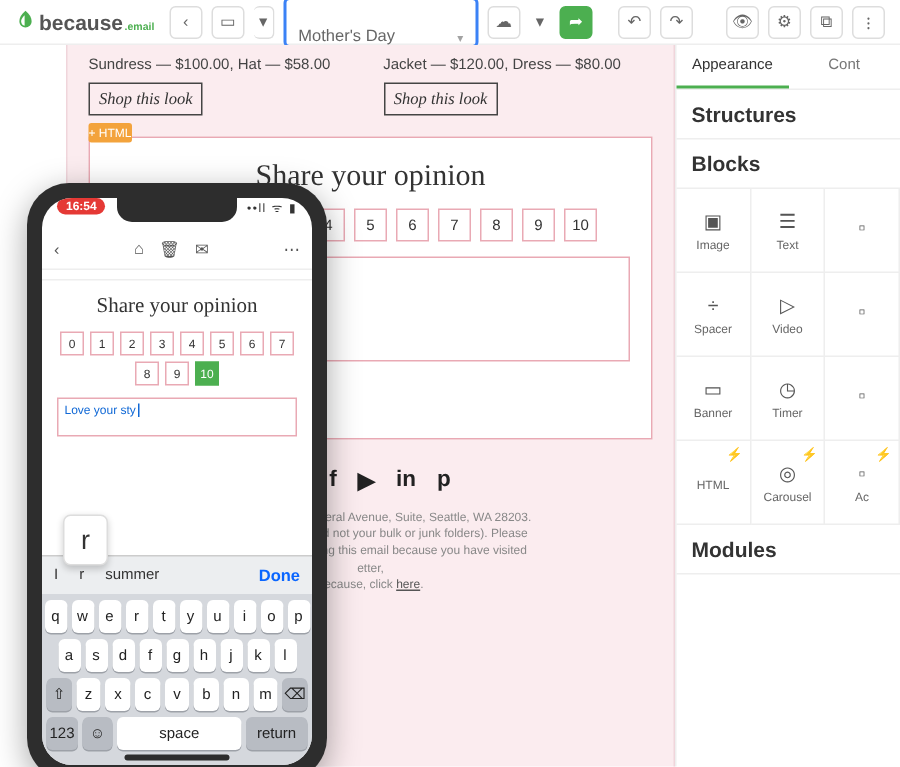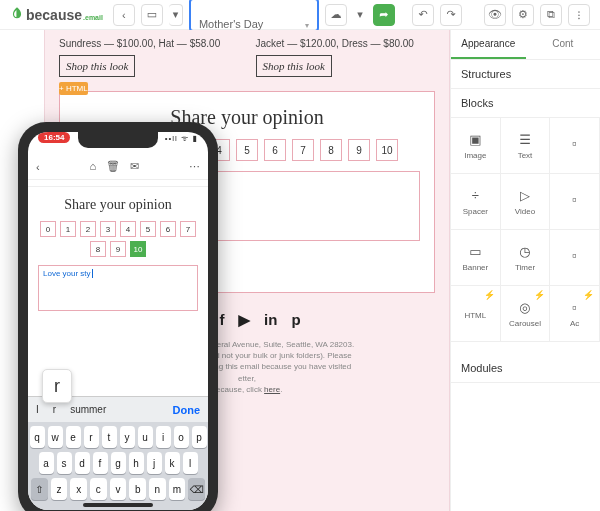--- a/index.html
+++ b/index.html
@@ -29,40 +29,40 @@
   .fb{margin-top:10px;border:1px solid #e9a9b4;height:70px;background:#fff}
   .send{margin-top:10px;display:inline-block;border:1px solid #444;padding:5px 12px;font-style:italic;font-family:Georgia,serif;font-size:12px}
   .social{display:flex;gap:14px;justify-content:center;margin-top:18px;font-weight:bold;color:#222;font-size:15px}
   .foot{font-size:8px;color:#888;text-align:center;margin-top:10px;line-height:1.4}
   .foot u{color:#555}
   
   .side{position:absolute;right:0;top:30px;width:150px;bottom:0;background:#fff;border-left:1px solid #eee}
   .tabs{display:flex;border-bottom:1px solid #eee}
   .tabs div{flex:1;text-align:center;padding:8px 0;font-size:10px;color:#777}
   .tabs .act{color:#333;border-bottom:2px solid #4caf50}
-  .shead{padding:8px 10px;font-size:11px;font-weight:400;border-bottom:1px solid #eee}
+  .shead{padding:8px 10px;font-size:14px;font-weight:700;border-bottom:1px solid #eee}
   .blocks{display:grid;grid-template-columns:1fr 1fr 1fr;gap:0}
   .blk{height:56px;border-right:1px solid #eee;border-bottom:1px solid #eee;display:flex;flex-direction:column;align-items:center;justify-content:center;gap:4px;color:#666;font-size:8px;position:relative}
   .blk .ic{font-size:13px;color:#555}
   .bolt{position:absolute;top:4px;right:4px;color:#ff9800;font-size:9px}
   
   .phone{position:absolute;left:18px;top:122px;width:200px;height:398px;border-radius:28px;background:#2d2d2d;padding:10px;box-shadow:0 6px 22px rgba(0,0,0,.35);z-index:10}
   .screen{width:100%;height:100%;background:#fff;border-radius:20px;overflow:hidden;position:relative;display:flex;flex-direction:column}
   .notch{position:absolute;top:0;left:50%;transform:translateX(-50%);width:80px;height:16px;background:#2d2d2d;border-radius:0 0 10px 10px;z-index:3}
   .pstat{position:relative;height:22px;display:flex;align-items:flex-start;justify-content:space-between;padding:0 10px 2px;font-size:8px}
   .pstat .time{background:#e53935;color:#fff;border-radius:8px;padding:1px 6px;font-weight:600}
   .picons{letter-spacing:1px;font-size:8px}
   .pnav{height:26px;border-bottom:1px solid #eee;display:flex;align-items:center;justify-content:space-between;padding:0 8px;color:#555}
   .pnav .mid{display:flex;gap:10px}
   .pcontent{flex:1;padding:6px 10px;overflow:hidden}
   .pcontent h3{font-family:Georgia,serif;font-weight:400;text-align:center;font-size:14px;margin:10px 0 8px}
   .pnums{display:flex;flex-wrap:wrap;gap:4px;justify-content:center}
   .pnum{width:16px;height:16px;border:1px solid #e9a9b4;font-size:8px;display:flex;align-items:center;justify-content:center;background:#fff;color:#333}
   .pnum.sel{background:#4caf50;border-color:#4caf50;color:#fff}
-  .pcomment{margin-top:8px;border:1px solid #e9a9b4;height:46px;padding:3px 4px;font-size:8px;color:#1169d6}
+  .pcomment{margin-top:8px;border:1px solid #e9a9b4;height:26px;padding:3px 4px;font-size:8px;color:#1169d6}
   .cursor{display:inline-block;width:1px;height:9px;background:#1169d6;vertical-align:middle;margin-left:1px}
   .pred{height:26px;border-top:1px solid #ccc;background:#eceef0;display:flex;align-items:center;justify-content:space-between;padding:0 8px;font-size:11px;position:relative}
   .pred .done{color:#0a66ff;font-weight:700}
   .pred .sugs{display:flex;gap:14px;color:#333;font-size:10px}
   .bigR{position:absolute;top:-28px;left:14px;width:30px;height:34px;background:#fff;border:1px solid #ddd;border-radius:5px;display:flex;align-items:center;justify-content:center;font-size:18px;box-shadow:0 2px 5px rgba(0,0,0,.2)}
   .kb{background:#d5d8dd;padding:4px 3px 6px}
   .krow{display:flex;gap:3px;justify-content:center;margin-bottom:4px}
   .key{background:#fff;border-radius:4px;box-shadow:0 1px 0 #9da1a8;height:22px;min-width:15px;flex:1;display:flex;align-items:center;justify-content:center;font-size:10px;color:#222}
   .key.fn{background:#b8bcc3;color:#222}
   .key.sp{flex:4}
@@ -203,21 +203,21 @@
         <span class="bolt">⚡</span>
         <span class="ic">◎</span>
         <span>Carousel</span>
       </div>
       <div class="blk">
         <span class="bolt">⚡</span>
         <span class="ic">▫</span>
         <span>Ac</span>
       </div>
     </div>
-  <div class="shead" style="margin-top:12px">Modules</div>
+  <div class="shead" style="margin-top:0">Modules</div>
 </div>
 
 <div class="phone">
   <div class="screen">
     <div class="notch"></div>
     <div class="pstat">
       <span class="time">16:54</span>
       <span class="picons">••ll ᯤ ▮</span>
     </div>
     <div class="pnav">
@@ -286,16 +286,22 @@
           <div class="key fn">⇧</div>
           <div class="key">z</div>
           <div class="key">x</div>
           <div class="key">c</div>
           <div class="key">v</div>
           <div class="key">b</div>
           <div class="key">n</div>
           <div class="key">m</div>
           <div class="key fn">⌫</div>
         </div>
+      <div class="krow" id="kr4">
+          <div class="key fn">123</div>
+          <div class="key fn">☺</div>
+          <div class="key sp">space</div>
+          <div class="key ret fn">return</div>
+        </div>
     </div>
     <div class="hb"></div>
   </div>
 </div>
 
 </body></html>

